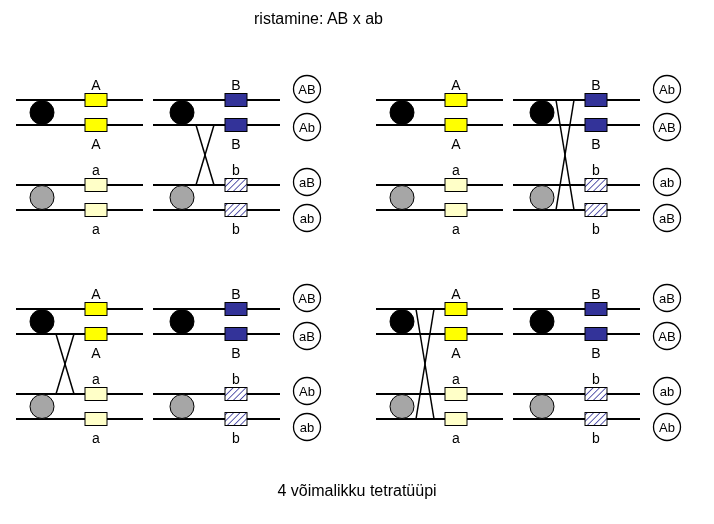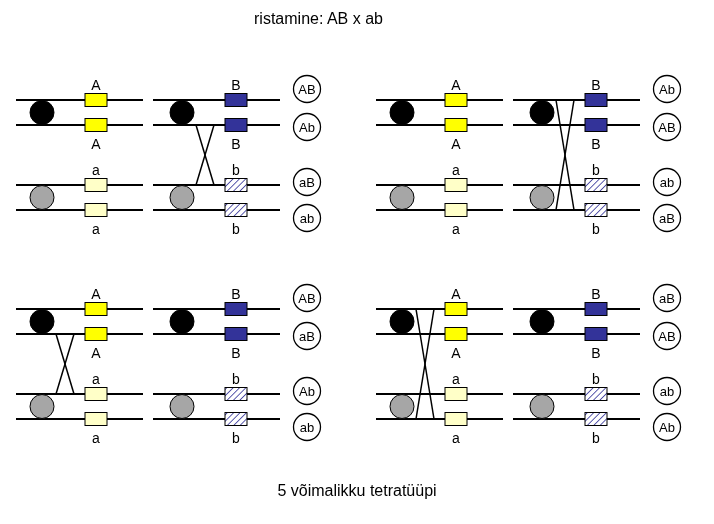--- a/index.html
+++ b/index.html
@@ -215,13 +215,13 @@
       <text x="307" y="19.5" text-anchor="middle" font-size="13">aB</text>
       <circle cx="307" cy="53" r="13.5" fill="#FFFFFF" stroke="#000000" stroke-width="1.3"></circle>
       <text x="307" y="57.5" text-anchor="middle" font-size="13">AB</text>
       <circle cx="307" cy="108" r="13.5" fill="#FFFFFF" stroke="#000000" stroke-width="1.3"></circle>
       <text x="307" y="112.5" text-anchor="middle" font-size="13">ab</text>
       <circle cx="307" cy="144" r="13.5" fill="#FFFFFF" stroke="#000000" stroke-width="1.3"></circle>
       <text x="307" y="148.5" text-anchor="middle" font-size="13">Ab</text>
     </svg>
   </div>
 
-<div class="caption">5 võimalikku tetratüüpi</div>
+<div class="caption">4 võimalikku tetratüüpi</div>
 
 </body></html>

